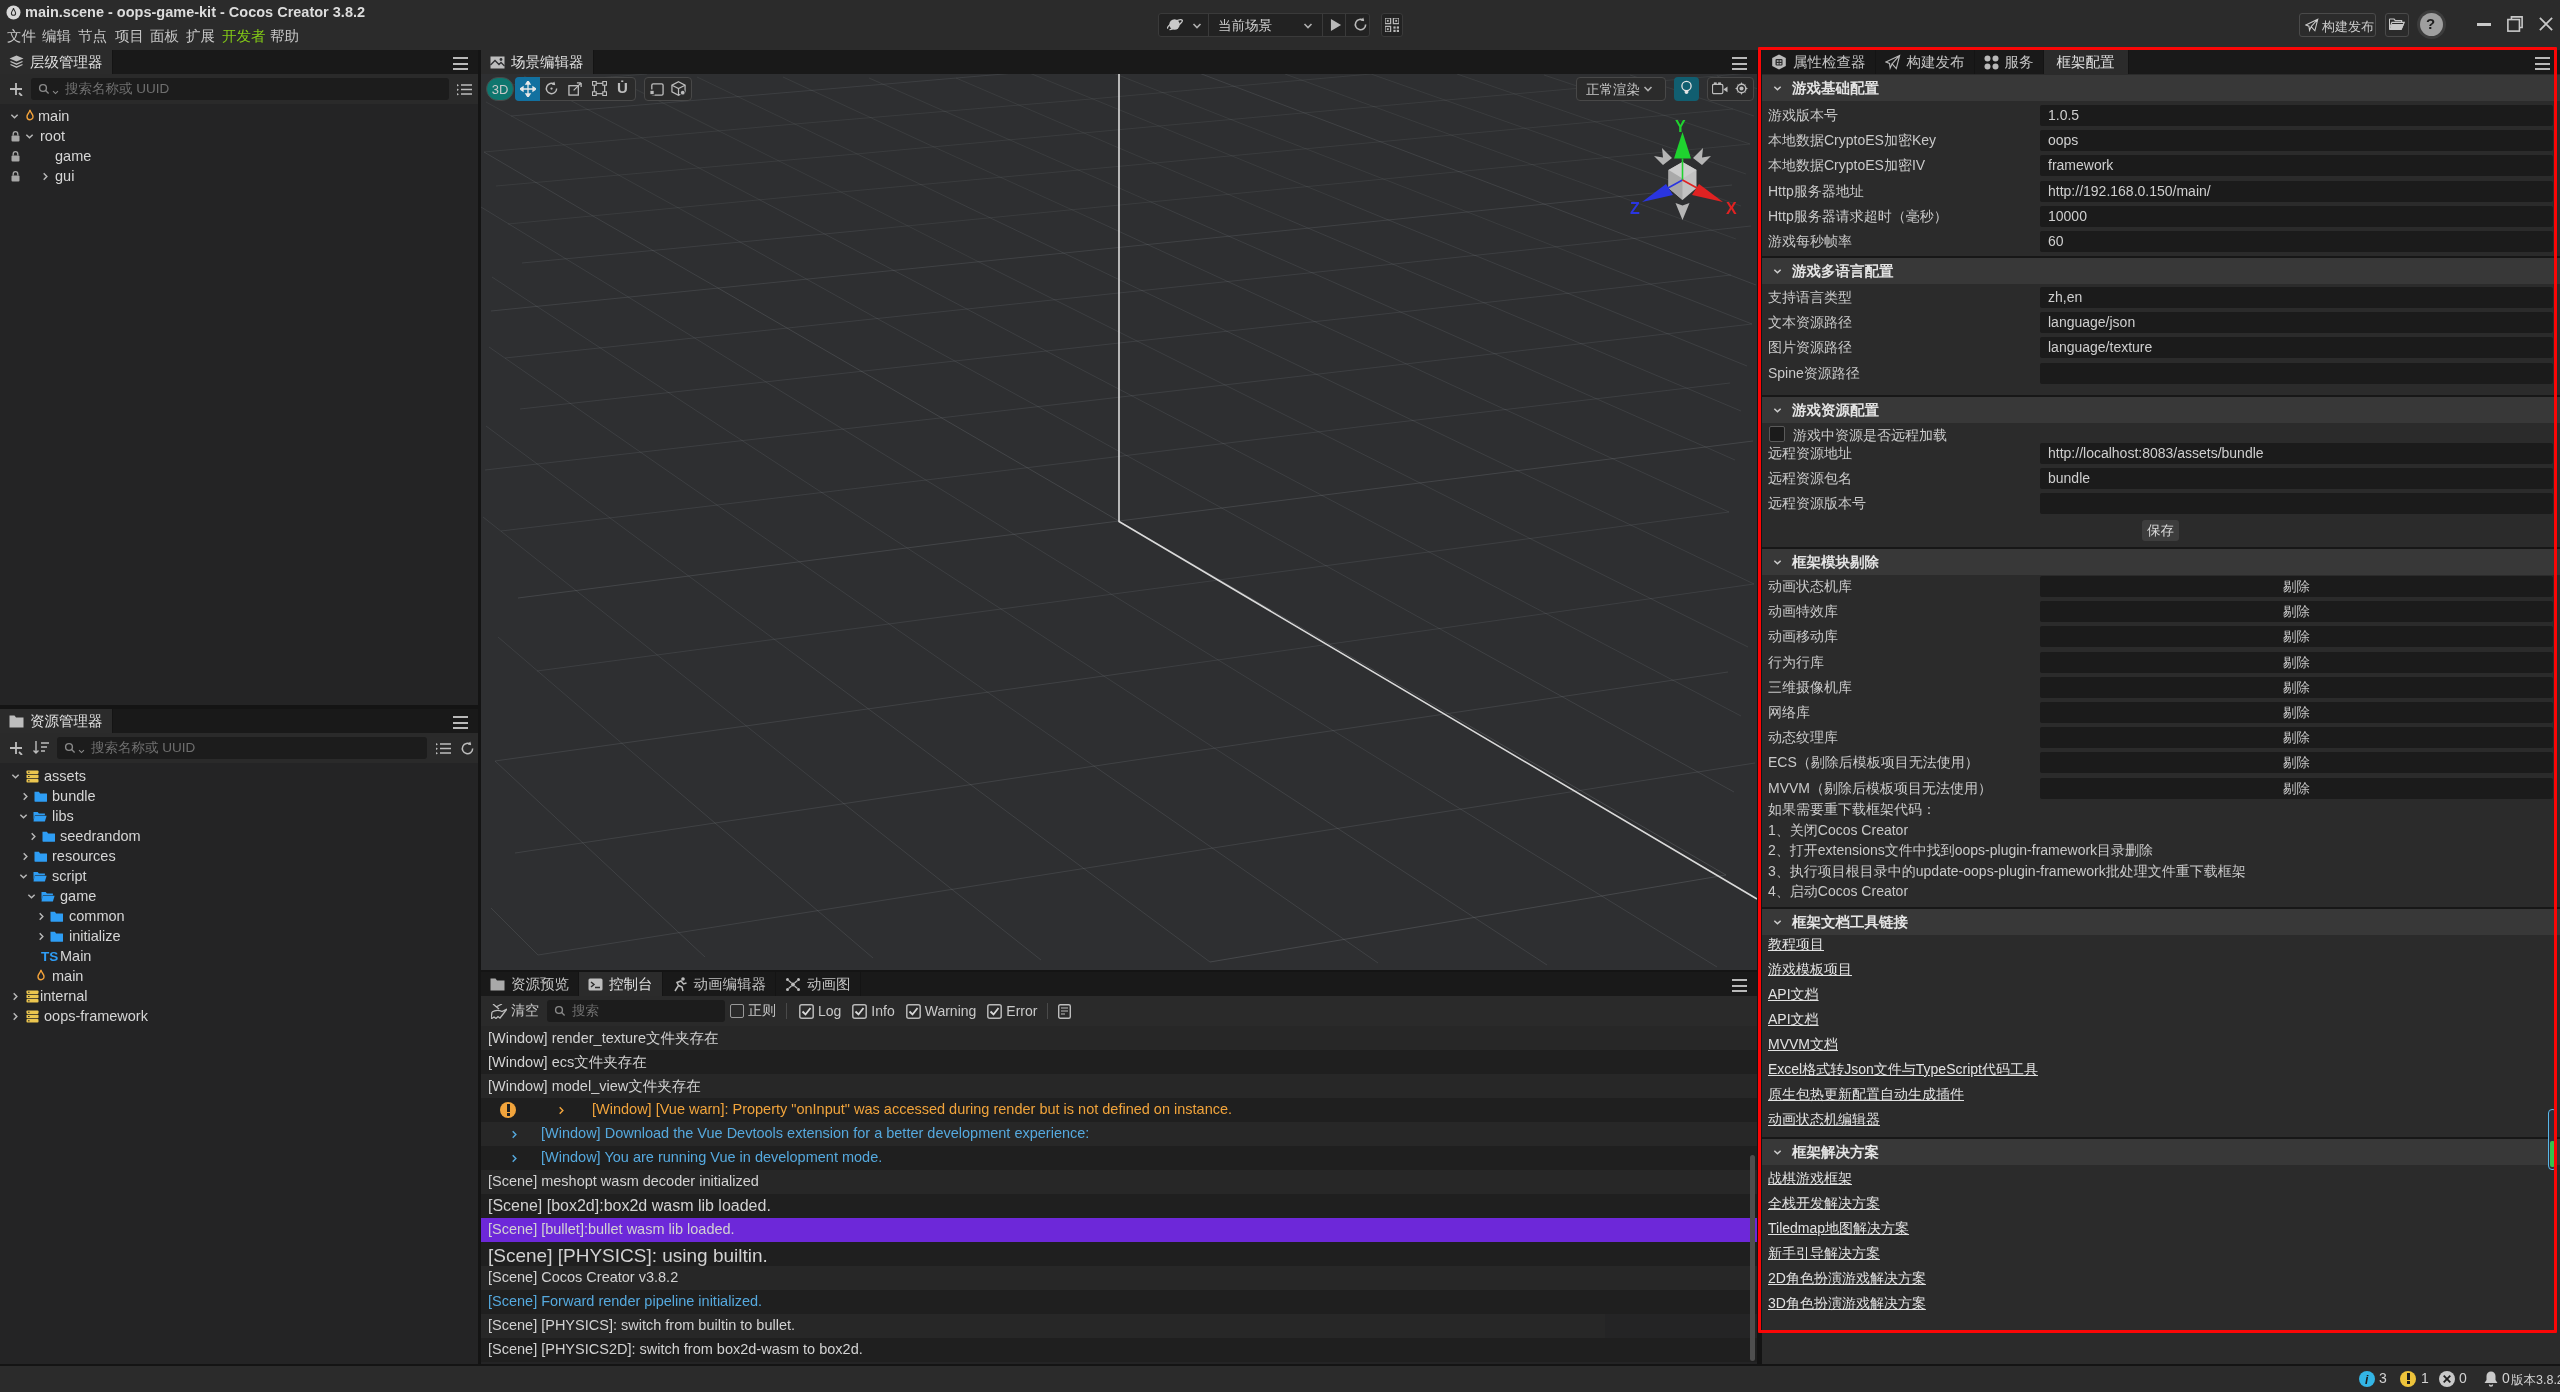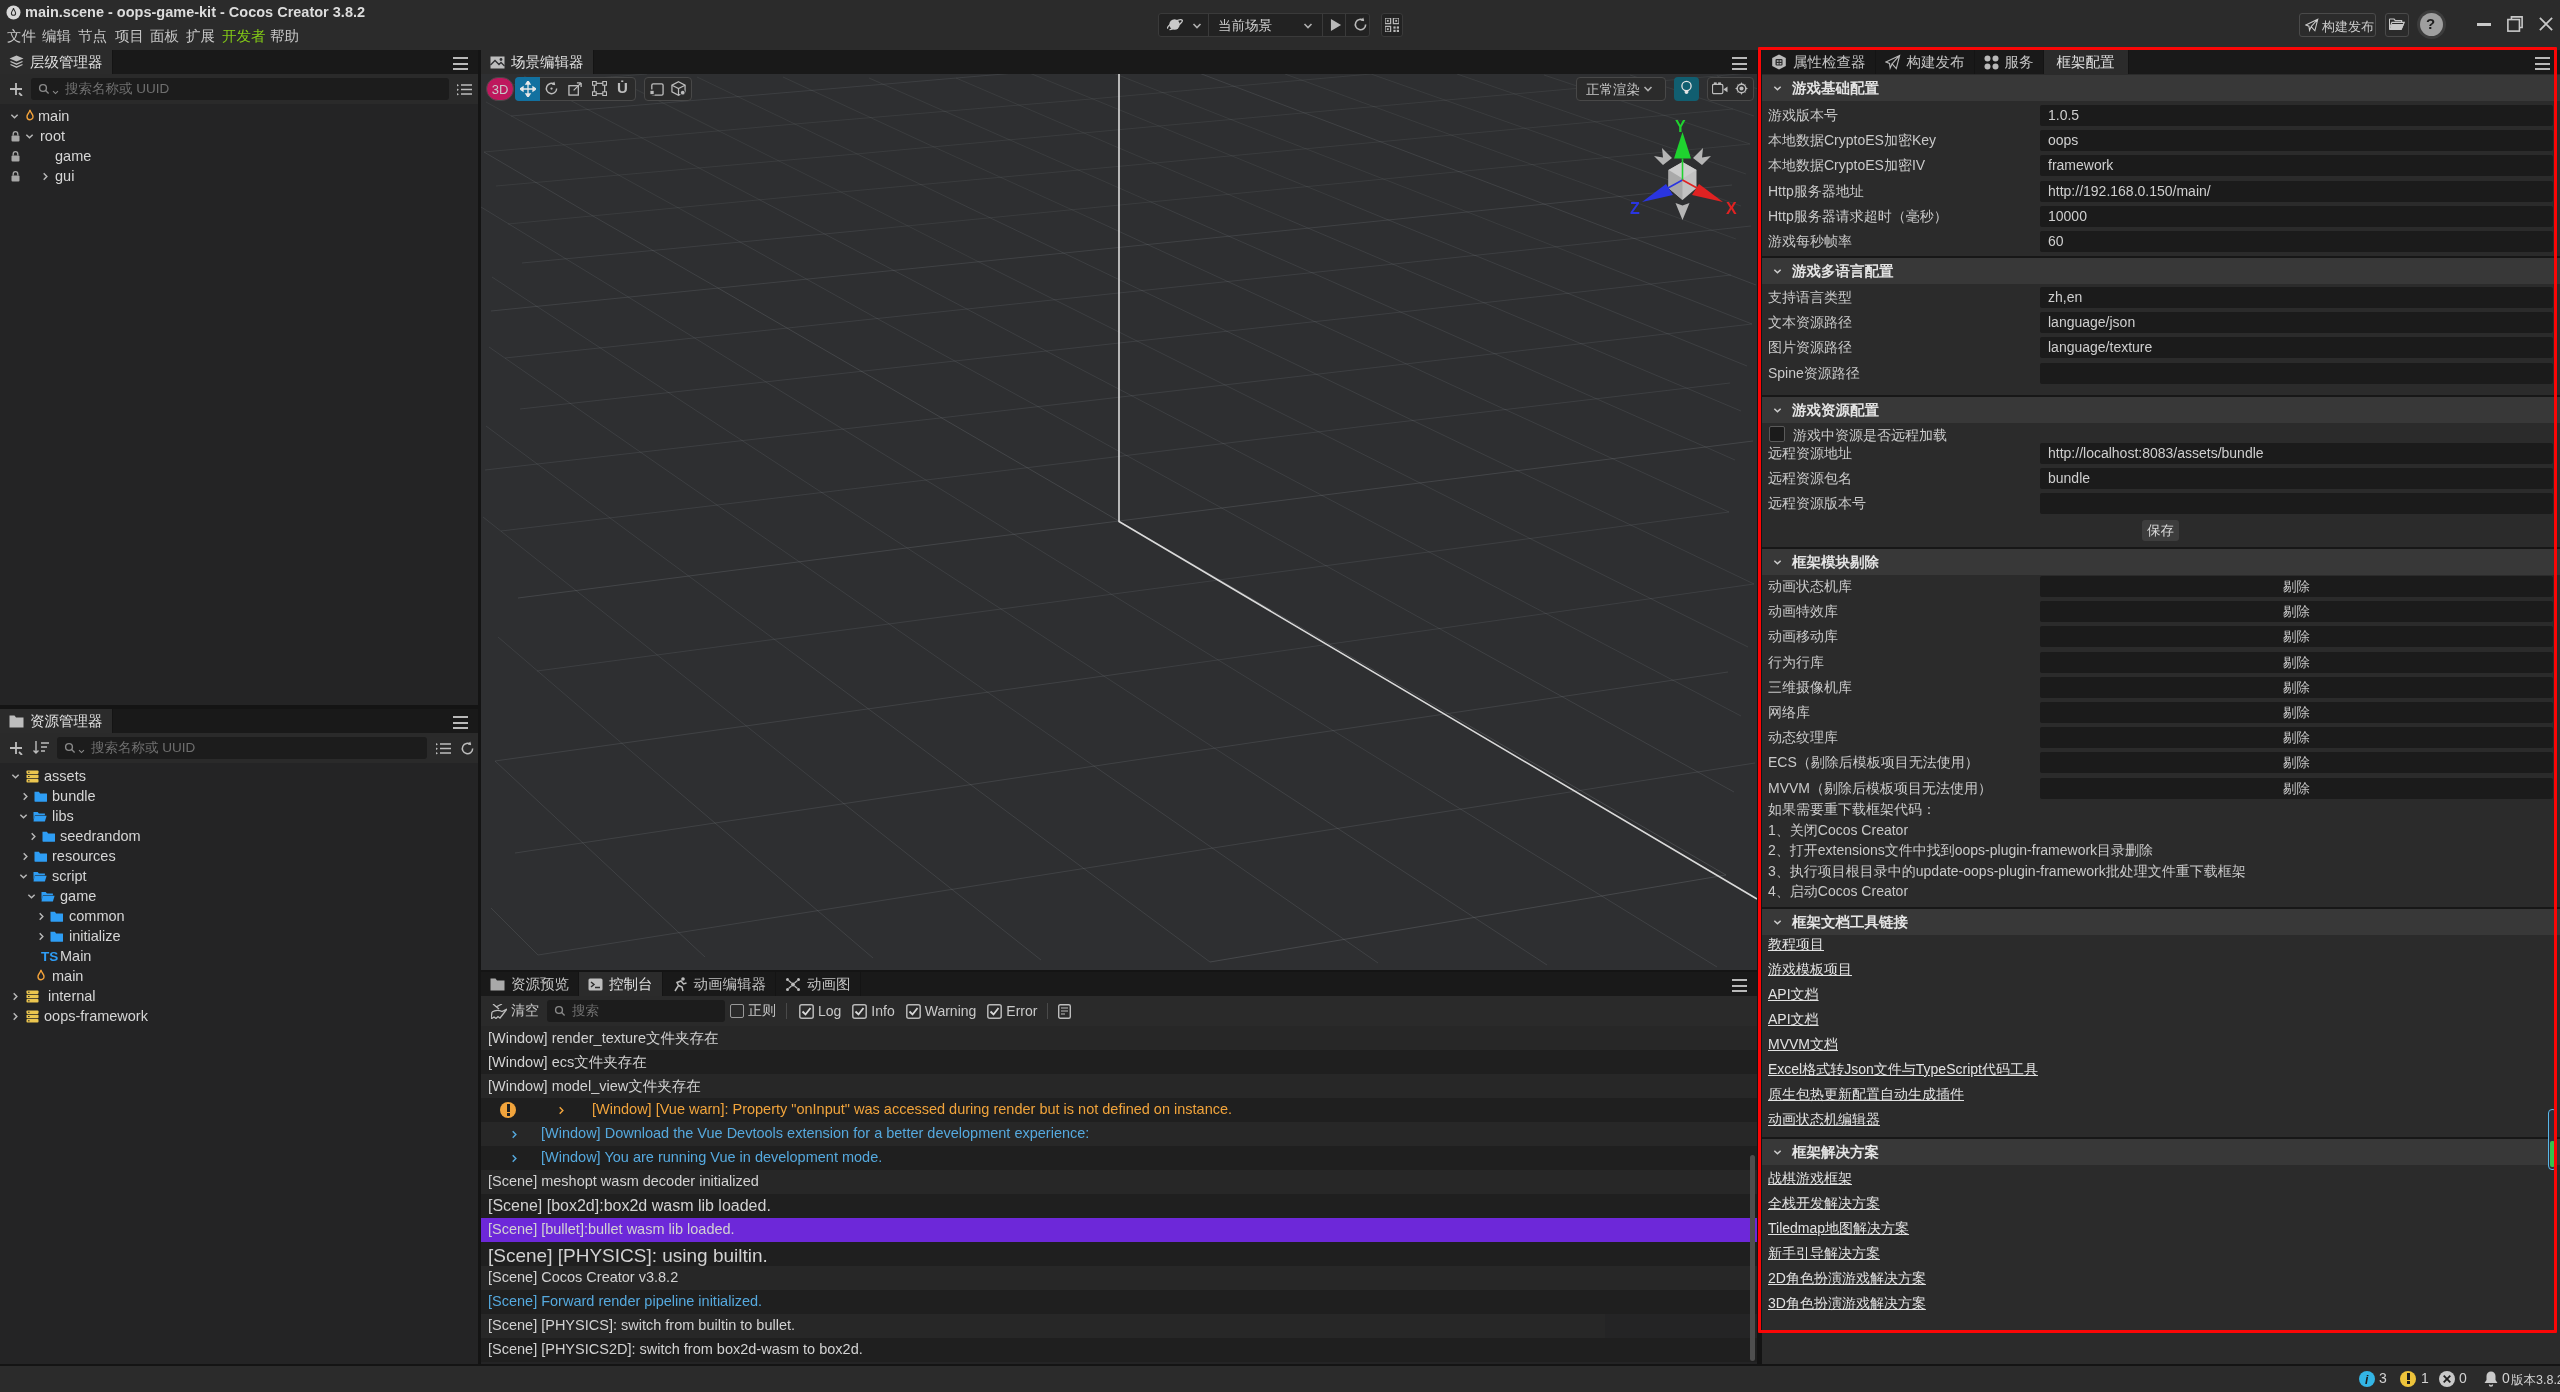--- a/index.html
+++ b/index.html
@@ -297,21 +297,21 @@
         <path d="M3 1.5 L6.5 5 L3 8.5" stroke="#b8b8b8" stroke-width="1.6" fill="none"></path>
       </svg>
       <svg class="abs" style="left:26px;top:4px" width="13" height="13" viewBox="0 0 13 13">
 <rect x="0.5" y="0.5" width="12" height="3.4" rx="0.8" fill="#ecc64f"></rect>
         <rect x="0.5" y="4.8" width="12" height="3.4" rx="0.8" fill="#ecc64f"></rect>
         <rect x="0.5" y="9.1" width="12" height="3.4" rx="0.8" fill="#ecc64f"></rect>
 <rect x="2" y="1.7" width="1.6" height="1" fill="#2b2b2b"></rect>
         <rect x="2" y="6" width="1.6" height="1" fill="#2b2b2b"></rect>
         <rect x="2" y="10.3" width="1.6" height="1" fill="#2b2b2b"></rect>
       </svg>
-      <div class="abs" style="left:48px;top:2px">internal</div>
+      <div class="abs" style="left:40px;top:2px">internal</div>
     </div>
 <div class="row" style="left:0;top:297px;width:478px">
       <svg class="abs" style="left:11px;top:6px" width="9" height="9" viewBox="0 0 10 10">
         <path d="M3 1.5 L6.5 5 L3 8.5" stroke="#b8b8b8" stroke-width="1.6" fill="none"></path>
       </svg>
       <svg class="abs" style="left:26px;top:4px" width="13" height="13" viewBox="0 0 13 13">
 <rect x="0.5" y="0.5" width="12" height="3.4" rx="0.8" fill="#ecc64f"></rect>
         <rect x="0.5" y="4.8" width="12" height="3.4" rx="0.8" fill="#ecc64f"></rect>
         <rect x="0.5" y="9.1" width="12" height="3.4" rx="0.8" fill="#ecc64f"></rect>
 <rect x="2" y="1.7" width="1.6" height="1" fill="#2b2b2b"></rect>
@@ -333,21 +333,21 @@
 <div class="abs" style="left:0;top:24px;width:1276px;height:896px;overflow:hidden">
 <svg width="1276" height="897" viewBox="481 73 1276 897">
 <path d="M1758 88L1717 75 M1754 115L1630 74 M1750 143L1544 74 M1746 173L1457 73 M1741 205L1544 134 M1544 134L1371 73 M1736 238L1492 149 M1492 149L1285 73 M1579 255L1404 186 M1404 186L1250 126 M1250 126L1113 72 M1347 202L1176 132 M1176 132L1027 71 M1289 219L1119 147 M1119 147L956 77 M1151 201L1010 139 M1010 139L869 77 M1090 217L934 146 M934 146L783 76 M955 200L826 138 M826 138L697 76 M979 261L841 191 M841 191L719 130 M719 130L611 76 M760 199L642 137 M642 137L524 75 M724 232L604 166 M604 166L486 101 M1750 143L1496 167 M1496 167L1191 197 M1191 197L866 229 M1733 108L1452 134 M1452 134L1155 162 M1155 162L841 191 M841 191L508 223 M1750 72L1480 96 M1480 96L1159 125 M1159 125L856 153 M856 153L496 185 M1371 73L1091 98 M1091 98L795 123 M795 123L484 151 M647 73L499 85" stroke="#a8b0b5" stroke-opacity="0.1" fill="none"></path>
 <path d="M1752 323L1579 255 M1747 365L1545 283 M1545 283L1347 202 M1741 410L1508 312 M1508 312L1289 219 M1735 459L1520 364 M1520 364L1333 281 M1333 281L1151 201 M1729 511L1480 397 M1480 397L1270 300 M1270 300L1090 217 M1754 583L1518 470 M1518 470L1293 362 M1293 362L1122 280 M1122 280L955 200 M1748 646L1531 538 M1531 538L1319 431 M1319 431L1137 340 M1137 340L979 261 M1741 715L1486 581 M1486 581L1272 468 M1272 468L1067 361 M1067 361L912 279 M912 279L760 199 M1469 644L1247 521 M1247 521L1037 405 M1037 405L878 318 M878 318L724 232 M1428 788L1163 625 M1163 625L947 492 M947 492L766 381 M766 381L612 286 M612 286L481 206 M1245 767L1001 608 M1001 608L801 478 M801 478L634 369 M634 369L492 276 M1094 765L843 591 M843 591L659 464 M659 464L489 346 M797 655L629 531 M629 531L486 425 M819 783L636 637 M636 637L483 516 M667 781L498 636 M1754 583L1161 667 M1729 511L1166 586 M1166 586L537 670 M1730 382L1366 425 M1366 425L976 473 M976 473L501 530 M1752 323L1362 368 M1362 368L940 417 M940 417L485 469 M1731 274L1357 316 M1357 316L955 360 M955 360L520 408 M1751 225L1394 263 M1394 263L967 308 M967 308L505 357 M866 229L522 262 M1027 71L511 115" stroke="#a8b0b5" stroke-opacity="0.125" fill="none"></path>
 <path d="M1756 284L1544 203 M1544 203L1360 133 M1360 133L1199 72 M1734 791L1469 644 M718 287L593 215 M593 215L484 151 M1717 966L1428 788 M1547 964L1245 767 M1378 962L1094 765 M1210 961L998 804 M998 804L797 655 M1041 959L819 783 M873 957L667 781 M705 956L495 760 M538 954L491 907 M1755 762L1213 847 M1213 847L538 954 M1728 671L1155 756 M1155 756L515 852 M1161 667L495 760 M1732 184L1349 223 M1349 223L937 265 M937 265L491 310" stroke="#a8b0b5" stroke-opacity="0.15" fill="none"></path>
 <path d="M1449 713L1220 579 M1220 579L1026 466 M1026 466L861 370 M861 370L718 287 M1753 440L1372 488 M1372 488L961 540 M961 540L518 597" stroke="#a8b0b5" stroke-opacity="0.175" fill="none"></path>
 <path d="M1726 874L1449 713 M1726 874L1210 961" stroke="#a8b0b5" stroke-opacity="0.2" fill="none"></path>
 <path d="M1119 73 L1119 520.5 L1757 898" stroke="#dadada" stroke-width="1.6" fill="none"></path>
 </svg>
     </div>
-<div class="abs" style="left:5px;top:27px;width:28px;height:24px;background:#be185d;border:1px solid #484848;border-radius:12px;color:#c9c9c9;font-size:13px;text-align:center;line-height:23px">3D</div>
+<div class="abs" style="left:5px;top:27px;width:28px;height:24px;background:#0f766e;border:1px solid #484848;border-radius:12px;color:#c9c9c9;font-size:13px;text-align:center;line-height:23px">3D</div>
 <div class="abs" style="left:34px;top:27px;width:121px;height:24px;background:#2b2b2b;border:1px solid #484848;border-radius:4px"></div>
 <div class="abs" style="left:34px;top:27px;width:25px;height:24px;background:#1271a0;border-radius:4px 0 0 4px"></div>
 <svg class="abs" style="left:39px;top:31px" width="16" height="16" viewBox="0 0 16 16">
       <path d="M8 0 L10 3 H6 Z M8 16 L6 13 H10 Z M0 8 L3 6 V10 Z M16 8 L13 10 V6 Z M8 2.5 V13.5 M2.5 8 H13.5" stroke="#e8e8e8" stroke-width="1.3" fill="#e8e8e8"></path>
     </svg>
 <svg class="abs" style="left:63px;top:31px" width="15" height="15" viewBox="0 0 16 16">
       <path d="M13.5 8 a5.5 5.5 0 1 1 -2.2 -4.4" stroke="#bdbdbd" stroke-width="1.5" fill="none"></path>
       <path d="M11 0.5 L12 4.4 L8.2 3.6 Z" fill="#bdbdbd"></path>
       <circle cx="8" cy="8" r="1.2" fill="#bdbdbd"></circle>
     </svg>

